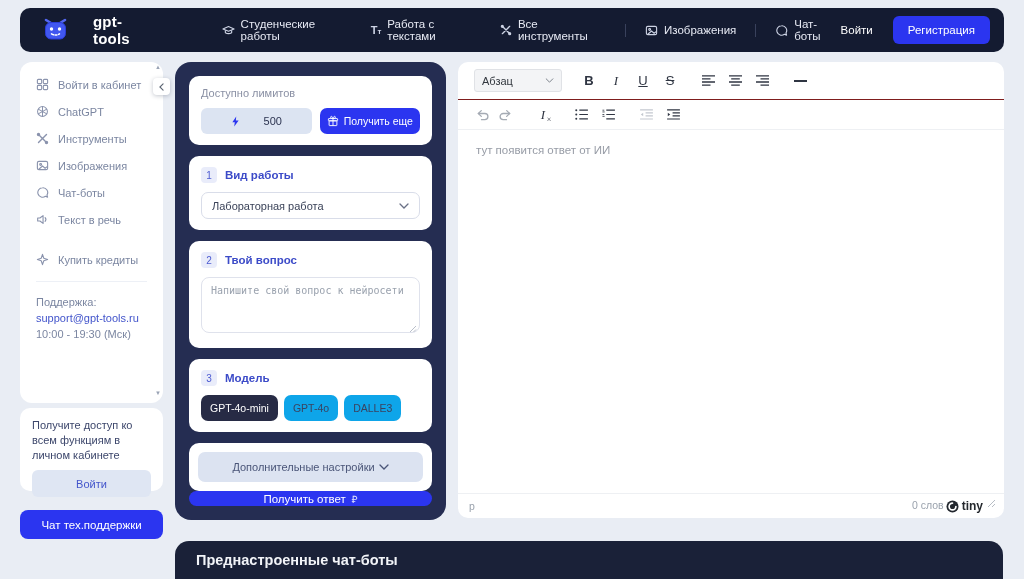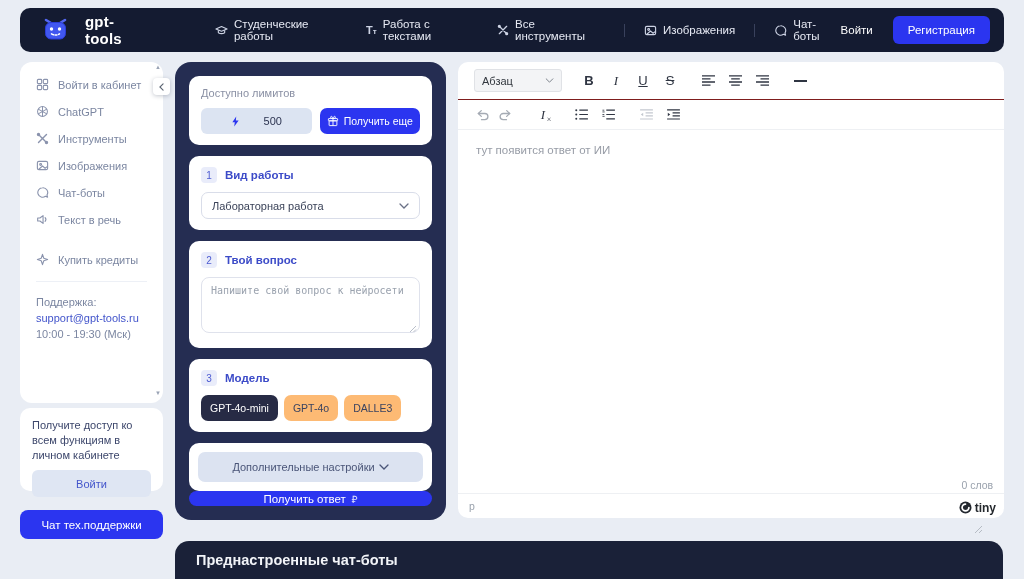--- a/index.html
+++ b/index.html
@@ -3,21 +3,21 @@
 <meta charset="utf-8">
 <style>
   * { margin:0; padding:0; box-sizing:border-box; }
   html,body { width:1024px; height:579px; overflow:hidden; }
   body { background:#e9edf4; font-family:"Liberation Sans", sans-serif; position:relative; }
   svg { display:block; }
 
   
   .navbar { position:absolute; left:20px; top:8px; width:984px; height:44px;
     background:#141b31; border-radius:10px; display:flex; align-items:center; padding:0 14px 0 22px; }
-  .brand { display:flex; align-items:center; gap:16px; }
+  .brand { display:flex; align-items:center; gap:24px; }
   .brand-name { color:#fff; font-weight:bold; font-size:15px; letter-spacing:.2px; }
   .nav-menu { display:flex; align-items:center; gap:19px; margin-left:66px; }
   .nav-item { display:flex; align-items:center; gap:6px; color:#e7eaf4; font-size:11.5px; cursor:pointer; }
   .nav-item svg, .nav-item .ticon { color:#cdd3e4; }
   .ticon { font-size:11px; font-weight:bold; }
   .ticon small { font-size:8px; }
   .nav-divider { width:1px; height:13px; background:#39415c; }
   .nav-right { margin-left:auto; display:flex; align-items:center; gap:20px; }
   .nav-login { color:#fff; font-size:11.5px; cursor:pointer; }
   .btn-register { background:#2b35f0; color:#fff; font-size:11.5px; border:none;
@@ -66,21 +66,21 @@
   .select-box { margin-top:9px; height:27px; border:1px solid #d9dde9; border-radius:7px;
     display:flex; align-items:center; justify-content:space-between; padding:0 10px; font-size:11px;
     color:#3a4258; cursor:pointer; }
   .select-box svg { color:#6a7186; }
   .q-wrap { position:relative; margin-top:9px; }
   .q-textarea { width:100%; height:56px; border:1px solid #dfe2ec; border-radius:8px; resize:none;
     padding:7px 9px; font-family:"DejaVu Sans Mono", monospace; font-size:10px; color:#3a4258; outline:none; }
   .q-textarea::placeholder { color:#9aa2ae; }
   .ta-corner { position:absolute; right:3px; bottom:4px; }
   .chips { display:flex; gap:6px; margin-top:9px; }
-  .chip { padding:7px 9px; border-radius:7px; font-size:10.5px; background:#fdba74; color:#3a4360; cursor:pointer; }
+  .chip { padding:7px 9px; border-radius:7px; font-size:10.5px; background:#0ea5e9; color:#3a4360; cursor:pointer; }
   .chip.selected { background:#272b45; color:#fff; }
   .card-advanced { padding:9px; }
   .btn-advanced { width:100%; height:30px; background:#dce3f1; border:none; border-radius:7px;
     color:#4a5578; font-size:11px; display:flex; align-items:center; justify-content:center; gap:4px; cursor:pointer; }
   .btn-submit { margin-top:auto; height:28px; background:#2b35f0; color:#fff; border:none;
     border-radius:8px; font-size:11.5px; display:flex; align-items:center; justify-content:center;
     gap:6px; cursor:pointer; }
   .submit-cur { font-size:10px; opacity:.85; }
 
   
@@ -97,21 +97,21 @@
   .g { margin-left:16px; display:flex; gap:5px; }
   .tb2 { height:30px; display:flex; align-items:center; padding:0 14px; border-bottom:1px solid #eef0f3; }
   .tbtn.dim { color:#a5abb4; }
   .tbtn.dim2 { color:#c3c8cf; }
   .hr-glyph { width:13px; height:2px; background:#2f3542; }
   .cfmt { position:relative; font-family:"Liberation Serif", serif; font-style:italic; font-size:13px; }
   .cfmt .x { position:absolute; right:-6px; bottom:-1px; font-size:8px; font-style:normal; }
   .ed-content { padding:14px 18px; font-size:11.5px; color:#979ca6; }
   .statusbar { position:absolute; left:0; right:0; bottom:0; height:25px; border-top:1px solid #eef0f3;
     display:flex; align-items:center; padding:0 8px 0 11px; font-size:10.5px; color:#9aa2ad; }
-  .sb-right { margin-left:auto; display:flex; align-items:center; gap:10px;flex-direction:column; }
+  .sb-right { margin-left:auto; display:flex; gap:2px; }
   .tiny-brand { display:flex; align-items:center; gap:3px; cursor:pointer; }
   .tiny-word { font-size:12px; font-weight:bold; color:#24282d; }
   .sb-resize { margin-left:2px; cursor:nwse-resize; }
 
   
   .bottom-strip { position:absolute; left:175px; top:541px; width:828px; height:38px; background:#1a2138;
     border-radius:14px 14px 0 0; display:flex; align-items:center; padding:0 21px; }
   .bottom-title { color:#f2f4f8; font-size:14.5px; font-weight:bold; }
 </style>
 </head>

